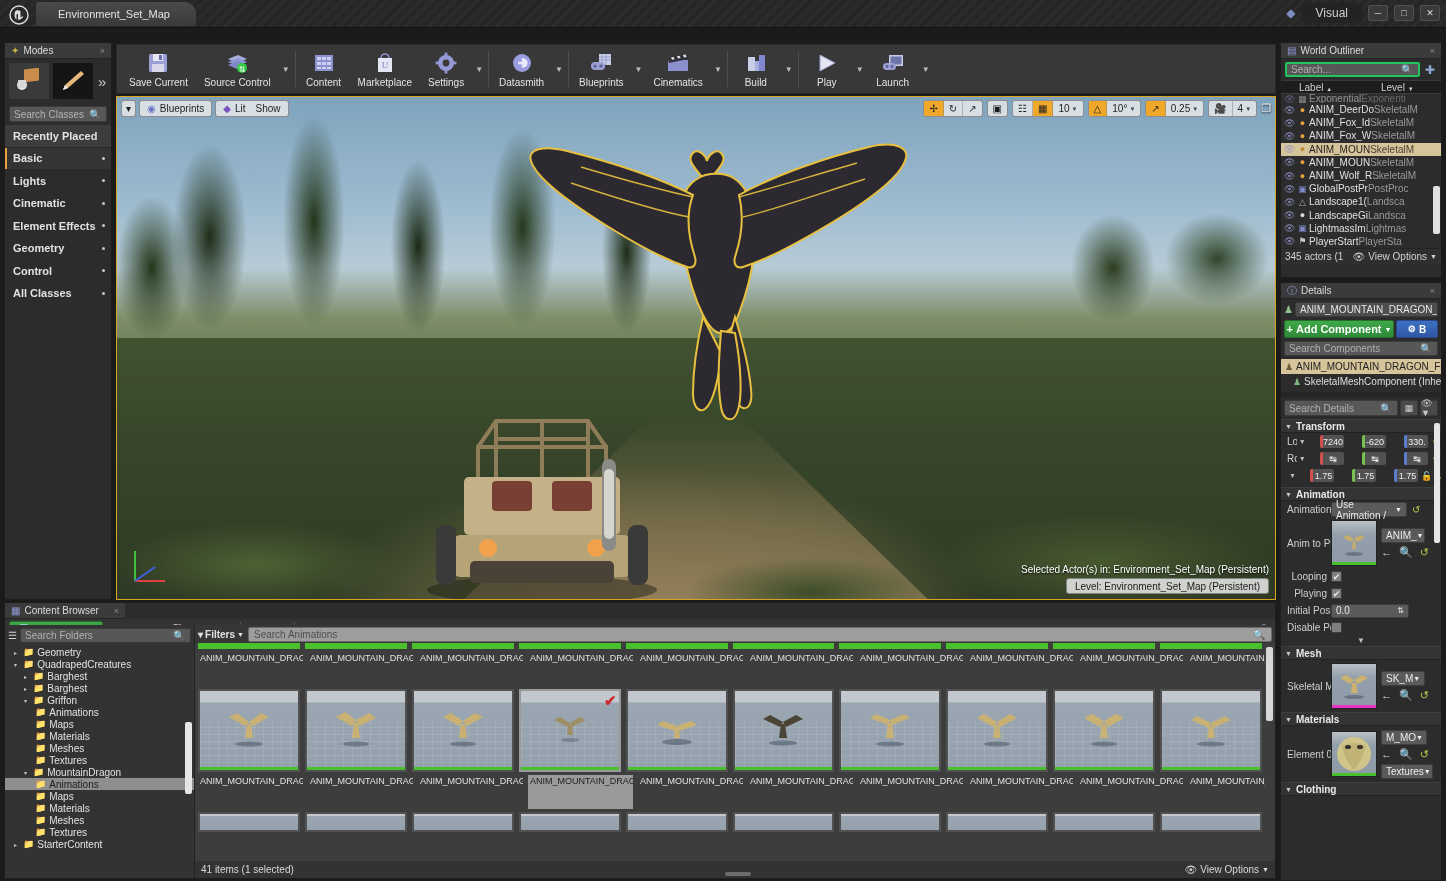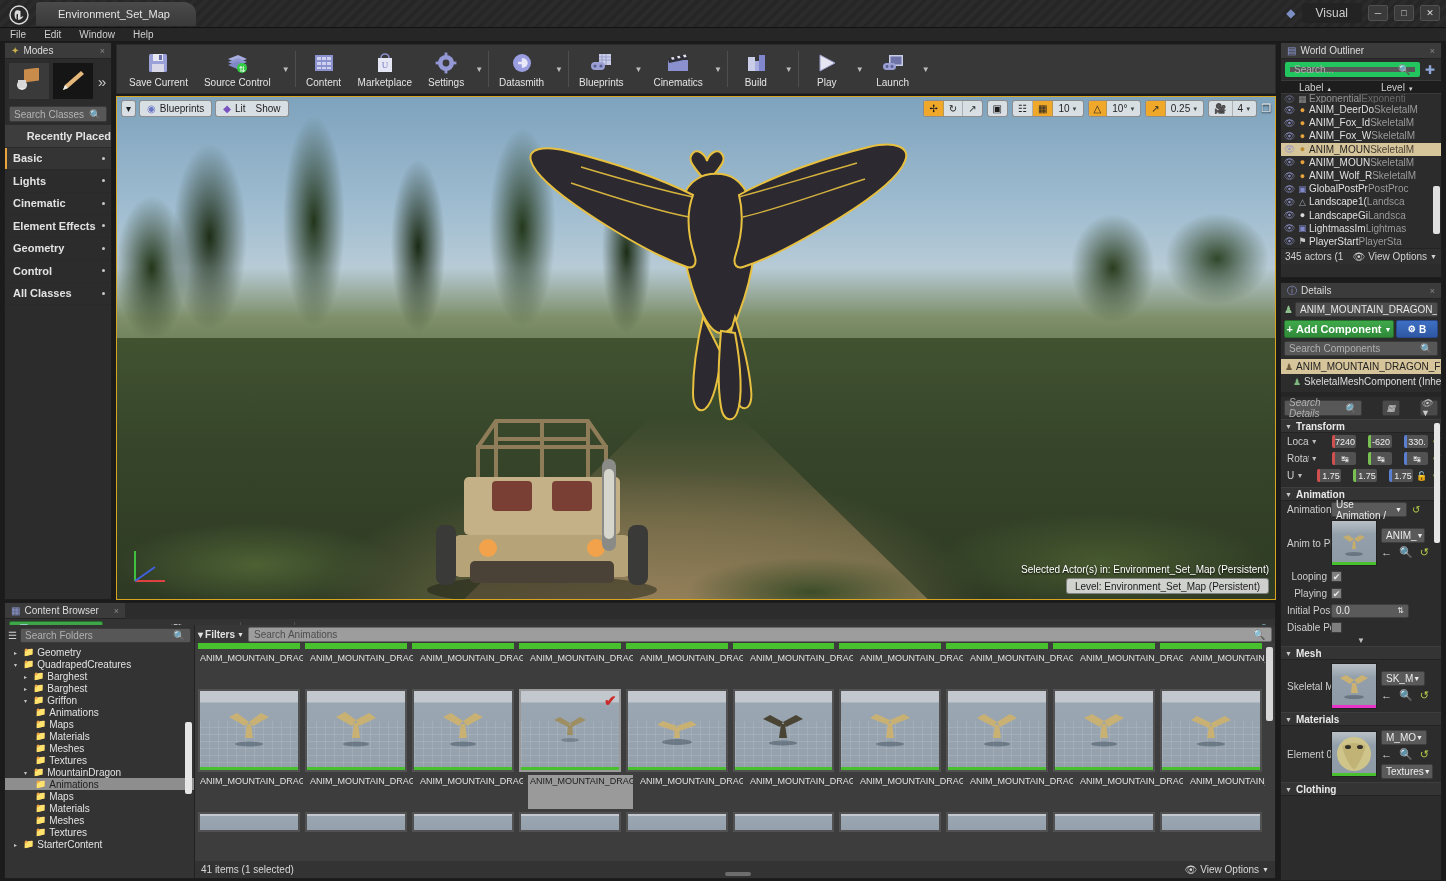--- a/index.html
+++ b/index.html
@@ -69,21 +69,21 @@
     margin:3px 4px; height:16px; background:#575757; border:1px solid #3a3a3a; border-radius:2px;
     display:flex; align-items:center; padding:0 4px; color:#b4b4b4; font-size:10px;
   }
   .search-box .mag { margin-left:auto; color:#2a2a2a; font-size:10px; }
   .class-list { margin-top:2px; }
   .class-row {
     height:22.5px; display:flex; align-items:center; padding-left:8px;
     font-size:11px; color:#e2e2e2; font-weight:bold; border-bottom:1px solid #2a2a2a;
     position:relative;
   }
-  .class-row.hdr { background:#3d3d3d;justify-content:flex-end; }
+  .class-row.hdr { background:#3d3d3d; }
   .class-row.sel { background:#343434; }
   .class-row.sel:before { content:''; position:absolute; left:0; top:0; bottom:0; width:2px; background:#e8a33d; }
   .class-row .dot { position:absolute; right:6px; width:3px; height:3px; border-radius:50%; background:#c9c9c9; }
 
   
   .toolbar {
     position:absolute; left:116px; top:44px; width:1160px; height:50px;
     background:#383838; border:1px solid #2a2a2a;
     display:flex; align-items:stretch; padding:2px 4px;
   }
@@ -160,21 +160,21 @@
     position:absolute; right:6px; bottom:5px; height:16px; padding:0 8px;
     background:rgba(235,235,235,0.85); border:1px solid rgba(110,110,110,0.8);
     border-radius:3px; color:#1c1c1c; font-size:10px; display:flex; align-items:center;
   }
   .vp-gizmo { position:absolute; left:10px; bottom:10px; width:44px; height:44px; }
 
   
   .outliner { position:absolute; left:1280px; top:42px; width:162px; height:236px;
               background:#2c2c2c; border:1px solid #1d1d1d; }
   .wo-search { display:flex; align-items:center; gap:3px; padding:3px 4px; }
-  .wo-search .sb { flex:1; height:15px; background:#575757; border:5px solid #22c55e; border-radius:2px;
+  .wo-search .sb { flex:1; height:15px; background:#575757; border:2px solid #22c55e; border-radius:2px;
                    display:flex; align-items:center; padding:0 4px; color:#b0b0b0; font-size:10px; }
   .wo-search .mag { margin-left:auto; color:#2b2b2b; font-size:10px; }
   .wo-add { width:14px; height:14px; color:#8ea6d8; font-size:12px; display:flex; align-items:center; justify-content:center; }
   .wo-head { display:flex; height:14px; background:#1d1d1d; font-size:10px; color:#d0d0d0;
              align-items:center; border-top:1px solid #3a3a3a; border-bottom:1px solid #3a3a3a; }
   .wo-head .c1 { width:96px; padding-left:18px; }
   .wo-head .c2 { flex:1; padding-left:4px; }
   .wo-rows { height:154px; overflow:hidden; position:relative; }
   .wo-row { display:flex; align-items:center; height:13.2px; font-size:10px; padding-left:2px; white-space:nowrap; }
   .wo-row.sel { background:#d6c49a; color:#1f1f1f; }
@@ -201,34 +201,34 @@
   .bp-btn { width:42px; height:18px; background:linear-gradient(180deg,#3e6fc4,#2f58a3); border:1px solid #28488a;
             border-radius:2px; display:flex; align-items:center; justify-content:center; gap:3px;
             color:#fff; font-size:10px; font-weight:bold; }
   .srch-row { margin:0 3px 3px 3px; height:15px; background:#575757; border:1px solid #3a3a3a; border-radius:2px;
               display:flex; align-items:center; padding:0 4px; color:#b0b0b0; font-size:10px; }
   .srch-row .mag { margin-left:auto; color:#2b2b2b; font-size:10px; }
   .comp-row { height:15px; display:flex; align-items:center; gap:3px; padding-left:4px; font-size:10px; white-space:nowrap; overflow:hidden;}
   .comp-row.sel { background:#d6c49a; color:#222; }
   .comp-row.child { padding-left:12px; color:#dedede; }
   .dt-divider { height:5px; background:#252525; margin-top:3px; }
-  .dt-srch2 { display:flex; align-items:center; gap:20px; padding:3px;font-style:italic; }
+  .dt-srch2 { display:flex; align-items:center; gap:2px; padding:3px; }
   .dt-srch2 .sb { flex:1; height:16px; background:#575757; border:1px solid #3a3a3a; border-radius:2px;
                   display:flex; align-items:center; padding:0 4px; color:#b0b0b0; font-size:10px; }
   .dt-srch2 .mag { margin-left:auto; color:#2b2b2b; font-size:10px; }
   .ic-btn { width:18px; height:16px; background:#4a4a4a; border:1px solid #383838; border-radius:2px;
             display:flex; align-items:center; justify-content:center; font-size:9px; color:#ccc; }
   .sect-hdr { height:14px; background:#343434; display:flex; align-items:center; gap:4px;
               padding-left:4px; font-size:10px; font-weight:bold; color:#e8e8e8;
               border-top:1px solid #3e3e3e; border-bottom:1px solid #232323; }
   .tri { font-size:7px; color:#c8c8c8; }
   .prop { display:flex; align-items:center; height:17px; font-size:10px; color:#cfcfcf; padding-left:6px; }
   .prop .pl { width:48px; white-space:nowrap; overflow:hidden; }
   .prop .caret { font-size:7px; margin-left:2px; margin-right:4px; color:#bbb; }
-  .vec { display:flex; gap:12px;padding-left:10px; }
+  .vec { display:flex; gap:18px;padding-left:10px; }
   .vfield { width:24px; height:13px; border-radius:2px; display:flex; align-items:center;
             justify-content:center; font-size:9px; color:#efefef; background:#525252; }
   .vfield.x { border-left:3px solid #d05050; }
   .vfield.y { border-left:3px solid #78c050; }
   .vfield.z { border-left:3px solid #5a7fd0; }
   .reset { color:#b8cf4a; font-size:10px; margin-left:5px; }
   .lock { color:#bbb; font-size:9px; margin-left:3px; }
   .combo { height:15px; background:#5a5a5a; border:1px solid #3e3e3e; border-radius:2px;
            display:flex; align-items:center; padding:0 4px; font-size:10px; color:#ececec; }
   .combo .cc { margin-left:auto; font-size:7px; }
@@ -314,26 +314,20 @@
     </div>
     <div class="win-right">
       <div style="color:#7b8fc4;font-size:12px;">◆</div>
       <div class="unreal-chip">Visual</div>
       <div class="win-btn">─</div>
       <div class="win-btn">□</div>
       <div class="win-btn">✕</div>
     </div>
   </div>
 
-  <div class="menubar">
-    <span>File</span>
-    <span>Edit</span>
-    <span>Window</span>
-    <span>Help</span>
-  </div>
 
   <div class="modes">
     <div class="panel-tab">
       <span style="color:#c9b24a;">✦</span>
       <span>Modes</span>
       <span class="x">×</span>
     </div>
     <div class="modes-icons">
       <div class="mode-btn">
         <svg width="30" height="26" viewBox="0 0 30 26">

